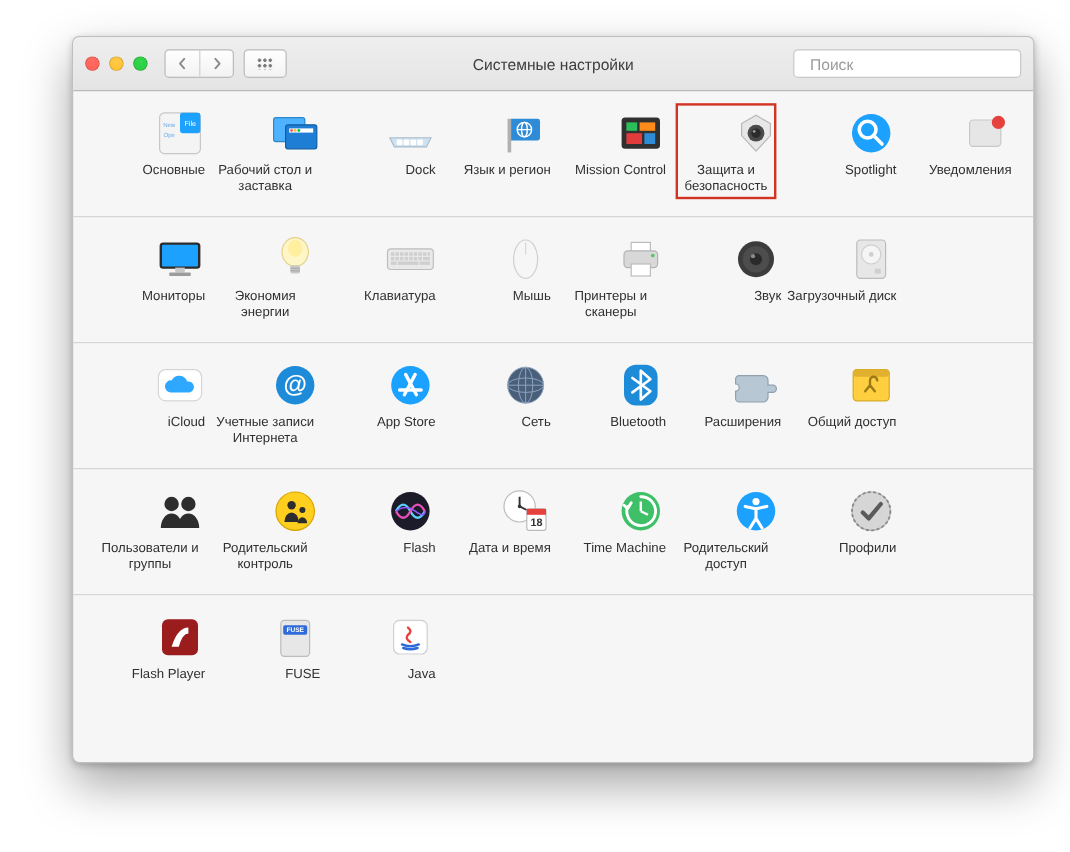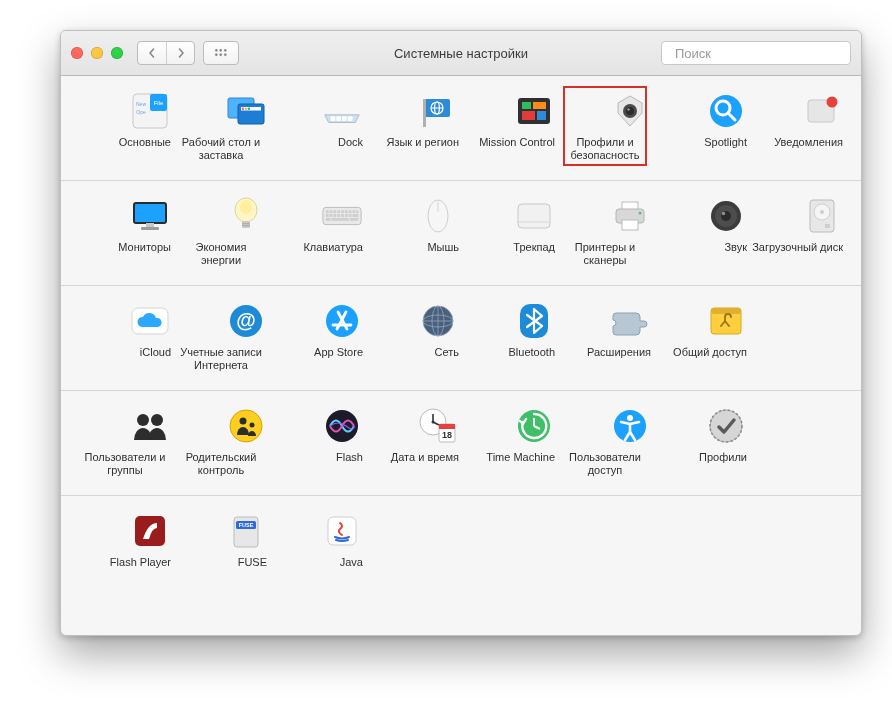--- a/index.html
+++ b/index.html
@@ -260,21 +260,21 @@
 
       <div class="item highlight">
         <div class="icon-wrap">
           <svg width="40" height="40" viewBox="0 0 40 40">
             <path d="M20 5 L32 12 V22 L20 35 L8 22 V12 Z" fill="#e7e7e7" stroke="#b8b8b8"></path>
             <circle cx="20" cy="20" r="7" fill="#4a4a4a"></circle>
             <circle cx="20" cy="20" r="4" fill="#2b2b2b"></circle>
             <circle cx="18.5" cy="18.5" r="1.2" fill="#9a9a9a"></circle>
           </svg>
         </div>
-        <div class="label">Профили и безопасность</div>
+        <div class="label">Защита и безопасность</div>
       </div>
 
       <div class="item">
         <div class="icon-wrap">
           <svg width="38" height="38" viewBox="0 0 38 38">
             <circle cx="19" cy="19" r="16" fill="#1da1ff"></circle>
             <circle cx="16" cy="16" r="7" fill="none" stroke="#fff" stroke-width="3"></circle>
             <line x1="21" y1="21" x2="28" y2="28" stroke="#fff" stroke-width="3" stroke-linecap="round"></line>
           </svg>
         </div>
@@ -353,29 +353,20 @@
       <div class="item">
         <div class="icon-wrap">
           <svg width="26" height="40" viewBox="0 0 26 40">
             <ellipse cx="13" cy="20" rx="10" ry="16" fill="#f6f6f6" stroke="#cfcfcf"></ellipse>
             <line x1="13" y1="6" x2="13" y2="16" stroke="#d6d6d6"></line>
           </svg>
         </div>
         <div class="label">Мышь</div>
       </div>
 
-      <div class="item">
-        <div class="icon-wrap">
-          <svg width="40" height="32" viewBox="0 0 40 32">
-            <rect x="4" y="4" width="32" height="24" rx="4" fill="#f1f1f1" stroke="#c8c8c8"></rect>
-            <line x1="4" y1="22" x2="36" y2="22" stroke="#d6d6d6"></line>
-          </svg>
-        </div>
-        <div class="label">Трекпад</div>
-      </div>
 
       <div class="item">
         <div class="icon-wrap">
           <svg width="40" height="40" viewBox="0 0 40 40">
             <rect x="12" y="6" width="16" height="8" fill="#fff" stroke="#bcbcbc"></rect>
             <rect x="6" y="13" width="28" height="14" rx="3" fill="#d8d8d8" stroke="#b4b4b4"></rect>
             <rect x="12" y="24" width="16" height="10" fill="#fff" stroke="#bcbcbc"></rect>
             <circle cx="30" cy="17" r="1.5" fill="#56c46b"></circle>
           </svg>
         </div>
@@ -564,21 +555,21 @@
       </div>
 
       <div class="item">
         <div class="icon-wrap">
           <svg width="38" height="38" viewBox="0 0 38 38">
             <circle cx="19" cy="19" r="16" fill="#1da1ff"></circle>
             <circle cx="19" cy="11" r="3" fill="#fff"></circle>
             <path d="M10 15 l9 2 l9 -2 M19 17 v8 l-5 8 M19 25 l5 8" fill="none" stroke="#fff" stroke-width="2.6" stroke-linecap="round"></path>
           </svg>
         </div>
-        <div class="label">Пользователи доступ</div>
+        <div class="label">Родительский доступ</div>
       </div>
 
       <div class="item">
         <div class="icon-wrap">
           <svg width="38" height="38" viewBox="0 0 38 38">
             <circle cx="19" cy="19" r="16" fill="#d6d6d6" stroke="#b4b4b4"></circle>
             <circle cx="19" cy="19" r="16" fill="none" stroke="#8a8a8a" stroke-width="1.5" stroke-dasharray="2.5 2"></circle>
             <path d="M12 20 l5 5 l10 -12" fill="none" stroke="#5a5a5a" stroke-width="3.5" stroke-linecap="round" stroke-linejoin="round"></path>
           </svg>
         </div>

